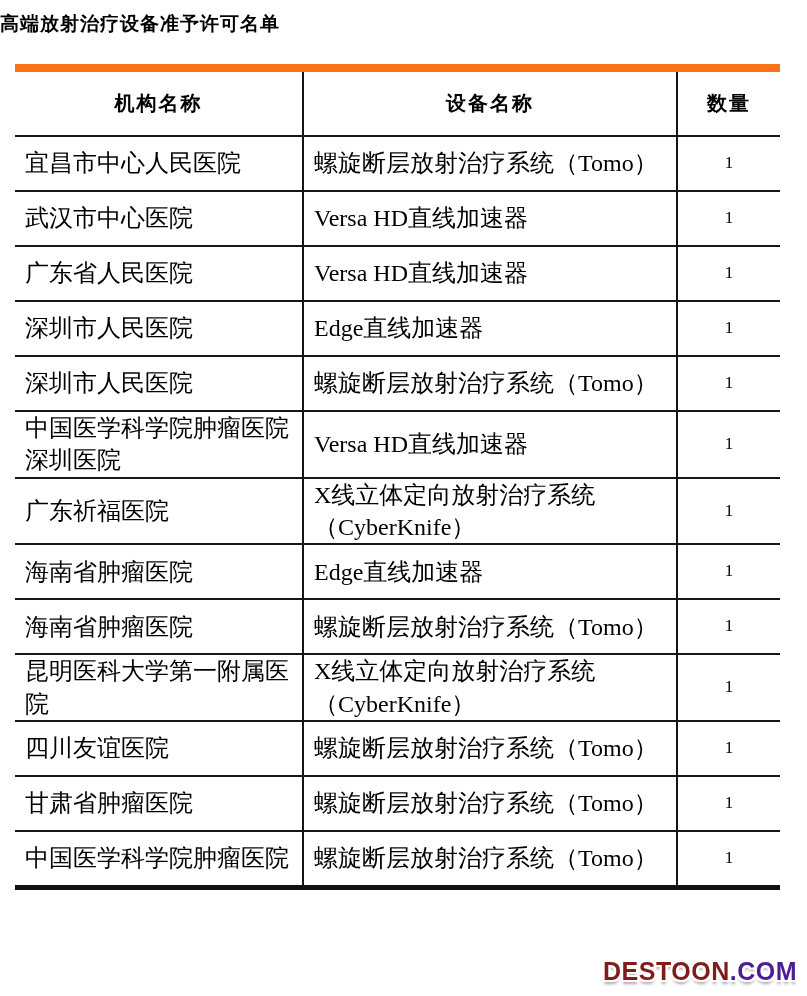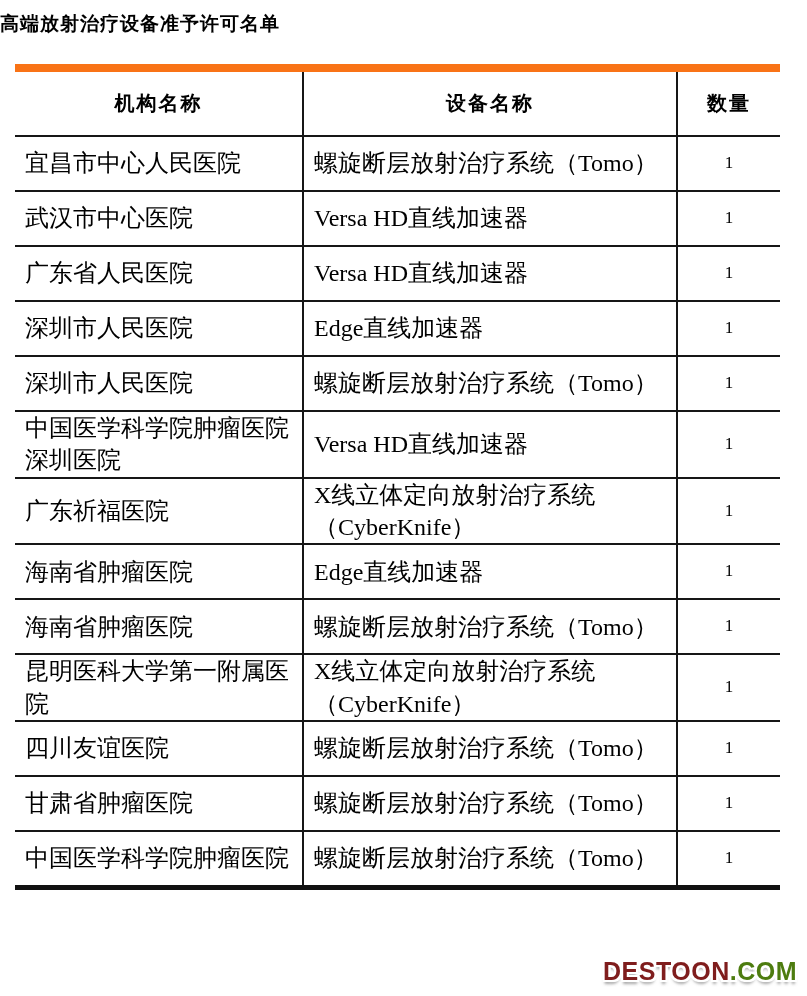--- a/index.html
+++ b/index.html
@@ -80,21 +80,21 @@
     letter-spacing: 0.5px;
     white-space: nowrap;
     text-shadow:
       -2px -2px 0 #ffffff, 2px -2px 0 #ffffff,
       -2px  2px 0 #ffffff, 2px  2px 0 #ffffff,
       -2px  0   0 #ffffff, 2px  0   0 #ffffff,
        0   -2px 0 #ffffff, 0    2px 0 #ffffff,
        0    4px 3px rgba(90,90,90,0.55);
   }
   .wm-brand  { color: #7f1d1d; }
-  .wm-suffix { color: #4d7c0f; }
+  .wm-suffix { color: #4c1d95; }
 </style>
 </head>
 <body>
 
 <h1 class="page-title">高端放射治疗设备准予许可名单</h1>
 
 <table class="doc-table">
   <colgroup>
     <col class="c-org">
       <col class="c-device">

